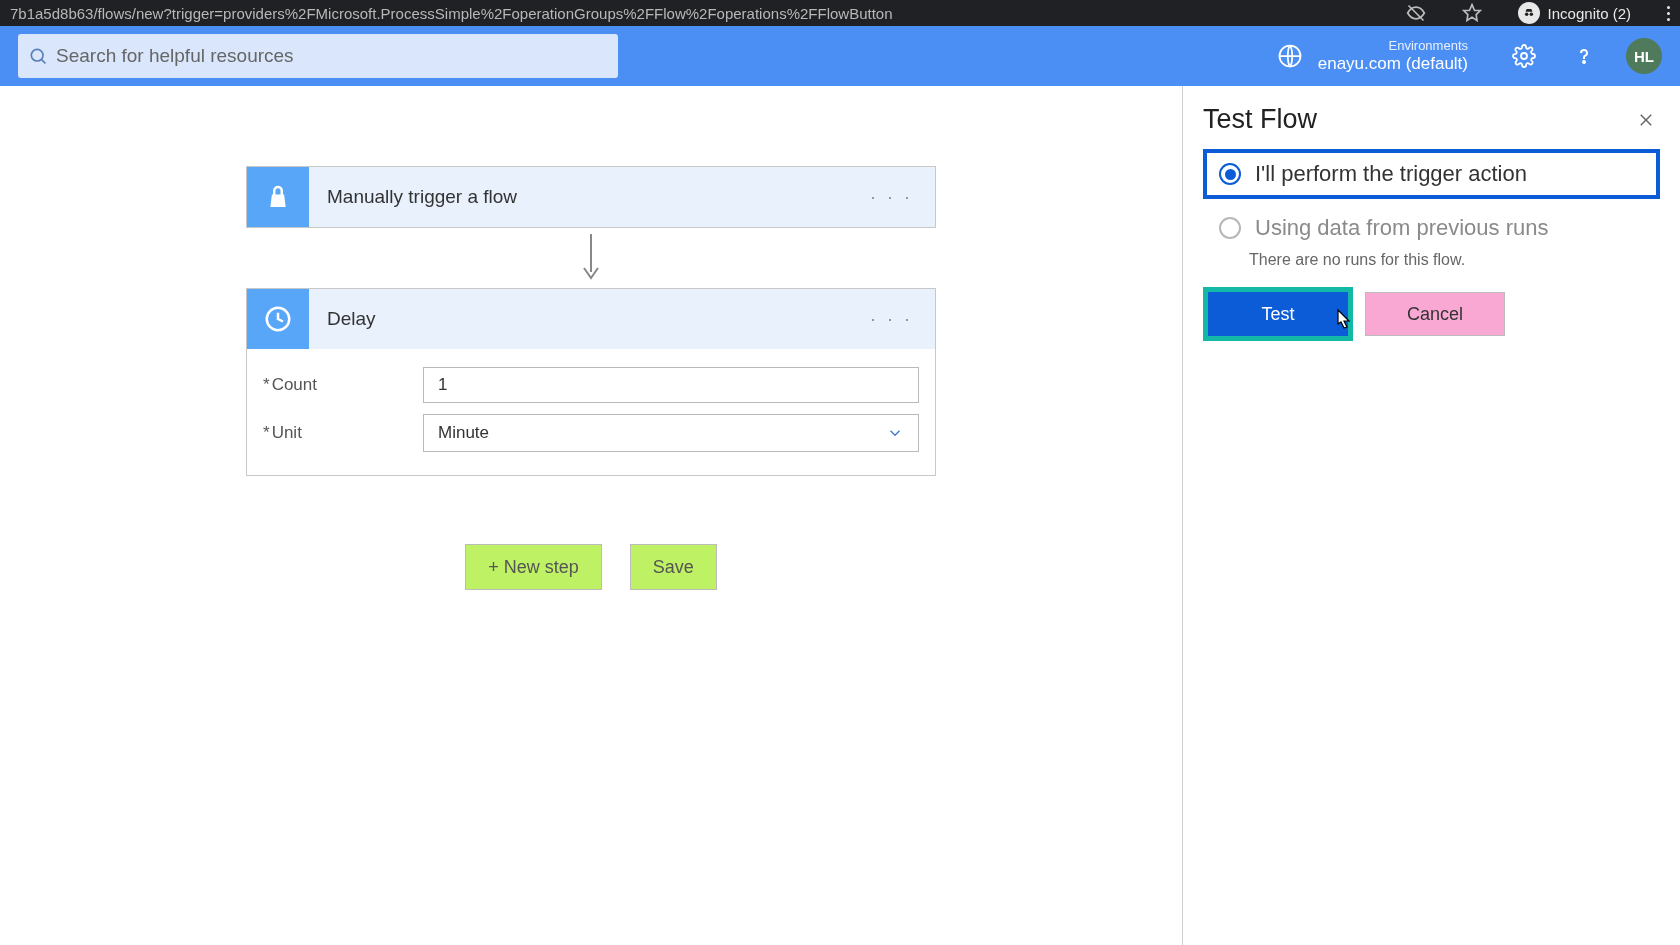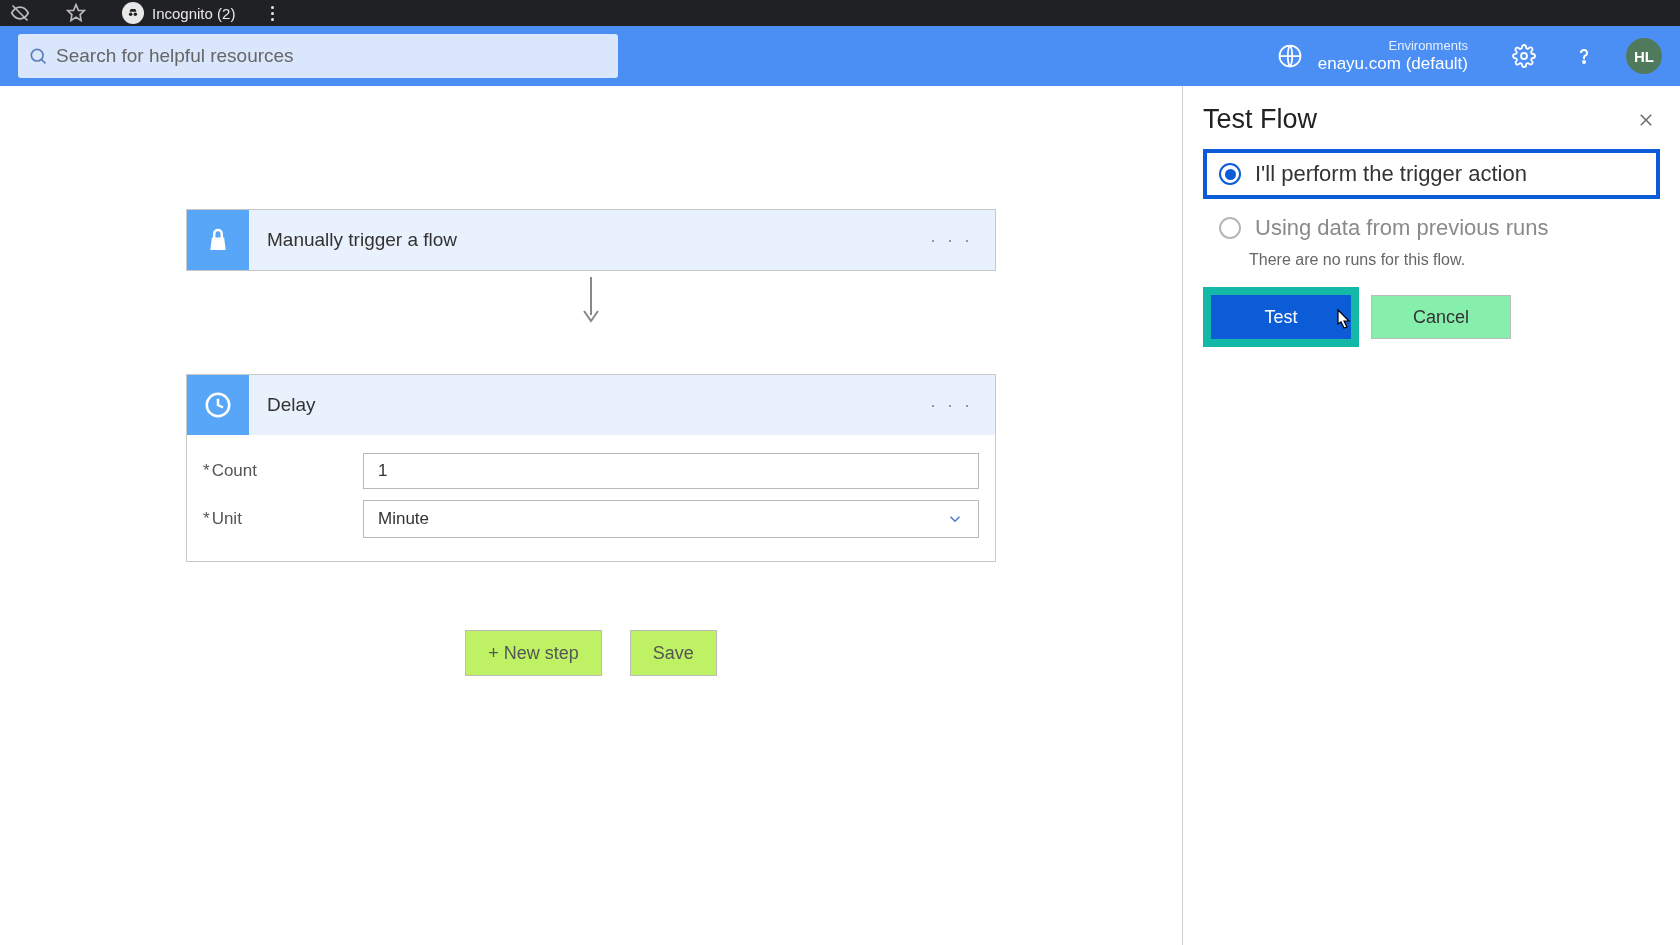--- a/index.html
+++ b/index.html
@@ -42,21 +42,21 @@
   .avatar {
     width:36px;height:36px;border-radius:50%;background:#4f7a5c;color:#fff;
     display:flex;align-items:center;justify-content:center;font-size:15px;font-weight:600;
     margin-left:14px;
   }
 
   
   .main { display:flex; height: calc(945px - 26px - 60px); }
   .canvas { flex:1; padding: 80px 0 0 0; display:flex; flex-direction:column; align-items:center; }
   .card {
-    width: 810px; background:#fff; border:1px solid #c8c8c8;margin-top:43px;
+    width: 690px; background:#fff; border:1px solid #c8c8c8;
   }
   .card-header {
     height:60px; display:flex; align-items:center; background:#e9f1fd;
   }
   .card-icon { width:62px; height:60px; background:#58a6f7; display:flex; align-items:center; justify-content:center; }
   .card-title { flex:1; padding-left:18px; font-size:19px; color:#333; }
   .card-menu { padding: 0 22px; color:#888; letter-spacing:3px; font-size:18px; cursor:pointer; }
 
   .arrow { height:60px; display:flex; align-items:center; justify-content:center; }
   .arrow svg { color:#888; }
@@ -94,38 +94,39 @@
   .radio-inner { width:11px;height:11px;background:#0b5cd6;border-radius:50%; }
   .radio-label { font-size:22px; color:#333; }
 
   .radio-plain { display:flex; align-items:center; gap:14px; padding:8px 16px; }
   .radio-plain .radio-outer { border-color:#b7b7b7; }
   .radio-plain .radio-label { color:#8a8a8a; }
 
   .no-runs { font-size:16px; color:#666; padding: 2px 0 18px 46px; }
 
   .sp-buttons { display:flex; align-items:center; gap:12px; }
-  .test-wrap { border:8px solid #14b8a6; }
+  .test-wrap { border:5px solid #14b8a6; }
   .btn-primary {
     height:44px; width:140px; background:#0b5cd6; color:#fff; border:none;
     font-size:18px; cursor:pointer;
   }
   .btn-secondary {
-    height:44px; width:140px; background:#86efac; color:#333;
+    height:44px; width:140px; background:#f9a8d4; color:#333;
     border:1px solid #bcbcbc; font-size:18px; cursor:pointer;
   }
 
   .cursor-pointer-img {
     position:absolute; left:1330px; top:308px; pointer-events:none;
   }
 </style>
 </head>
 <body>
 
 <div class="urlbar">
+  <div class="left">7b1a5d8b63/flows/new?trigger=providers%2FMicrosoft.ProcessSimple%2FoperationGroups%2FFlow%2Foperations%2FFlowButton</div>
   <div class="right">
     <div class="icon">
       <svg width="20" height="20" viewBox="0 0 24 24" fill="none" stroke="#bcbcbc" stroke-width="2">
         <path d="M2 12s4-7 10-7 10 7 10 7-4 7-10 7S2 12 2 12z"></path>
           <line x1="3" y1="3" x2="21" y2="21"></line>
       </svg>
     </div>
     <div class="icon">
       <svg width="20" height="20" viewBox="0 0 24 24" fill="none" stroke="#bcbcbc" stroke-width="2">
         <polygon points="12 2 15 9 22 9 17 14 18 21 12 17 6 21 7 14 2 9 9 9"></polygon>

